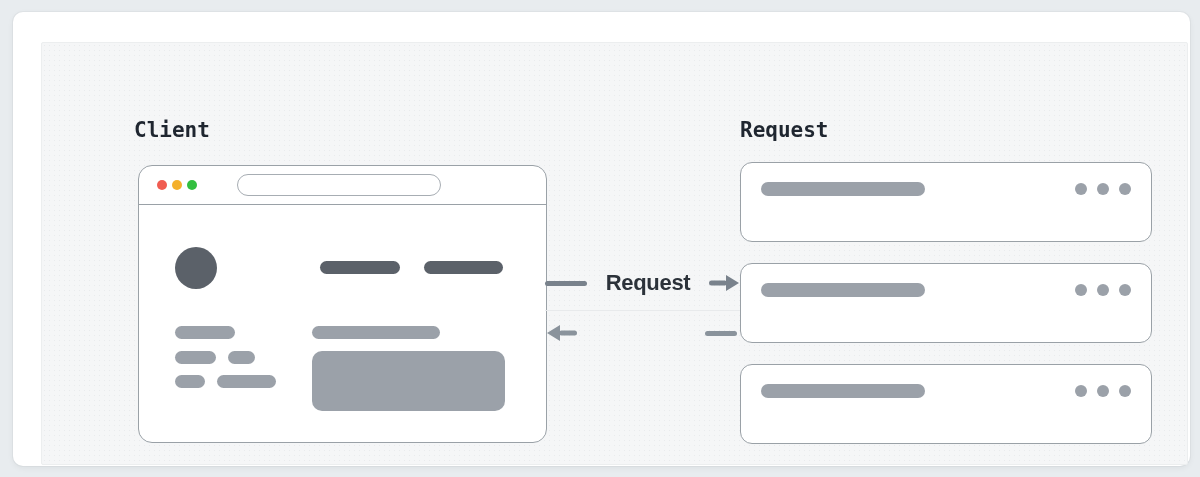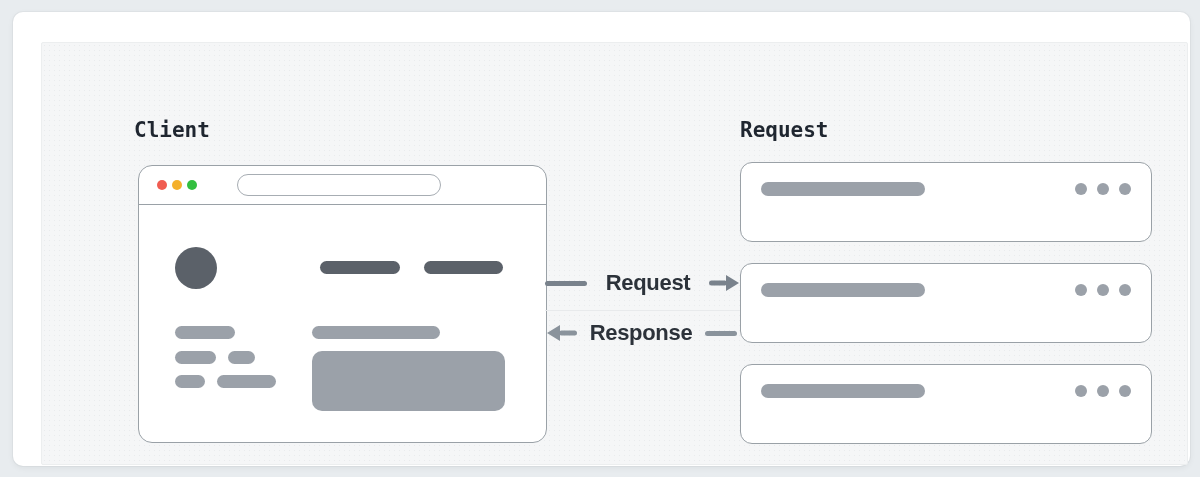--- a/index.html
+++ b/index.html
@@ -115,21 +115,20 @@
       </svg>
     </div>
 
     <div class="lane-divider"></div>
 
     <div class="flow-row flow-response">
       <svg class="arrow-svg" width="30" height="16" viewBox="0 0 30 16" fill="currentColor">
         <polygon points="13,0 0,8 13,16"></polygon>
         <rect x="12" y="5.5" width="18" height="5" rx="2.5"></rect>
       </svg>
-      <span class="flow-label">Response</span>
       <span class="flow-line res"></span>
     </div>
 
     <div class="server-stack">
   <div class="server-node">
     <div class="server-bar"></div>
     <div class="server-dots">
       <span class="sdot"></span>
       <span class="sdot"></span>
       <span class="sdot"></span>

